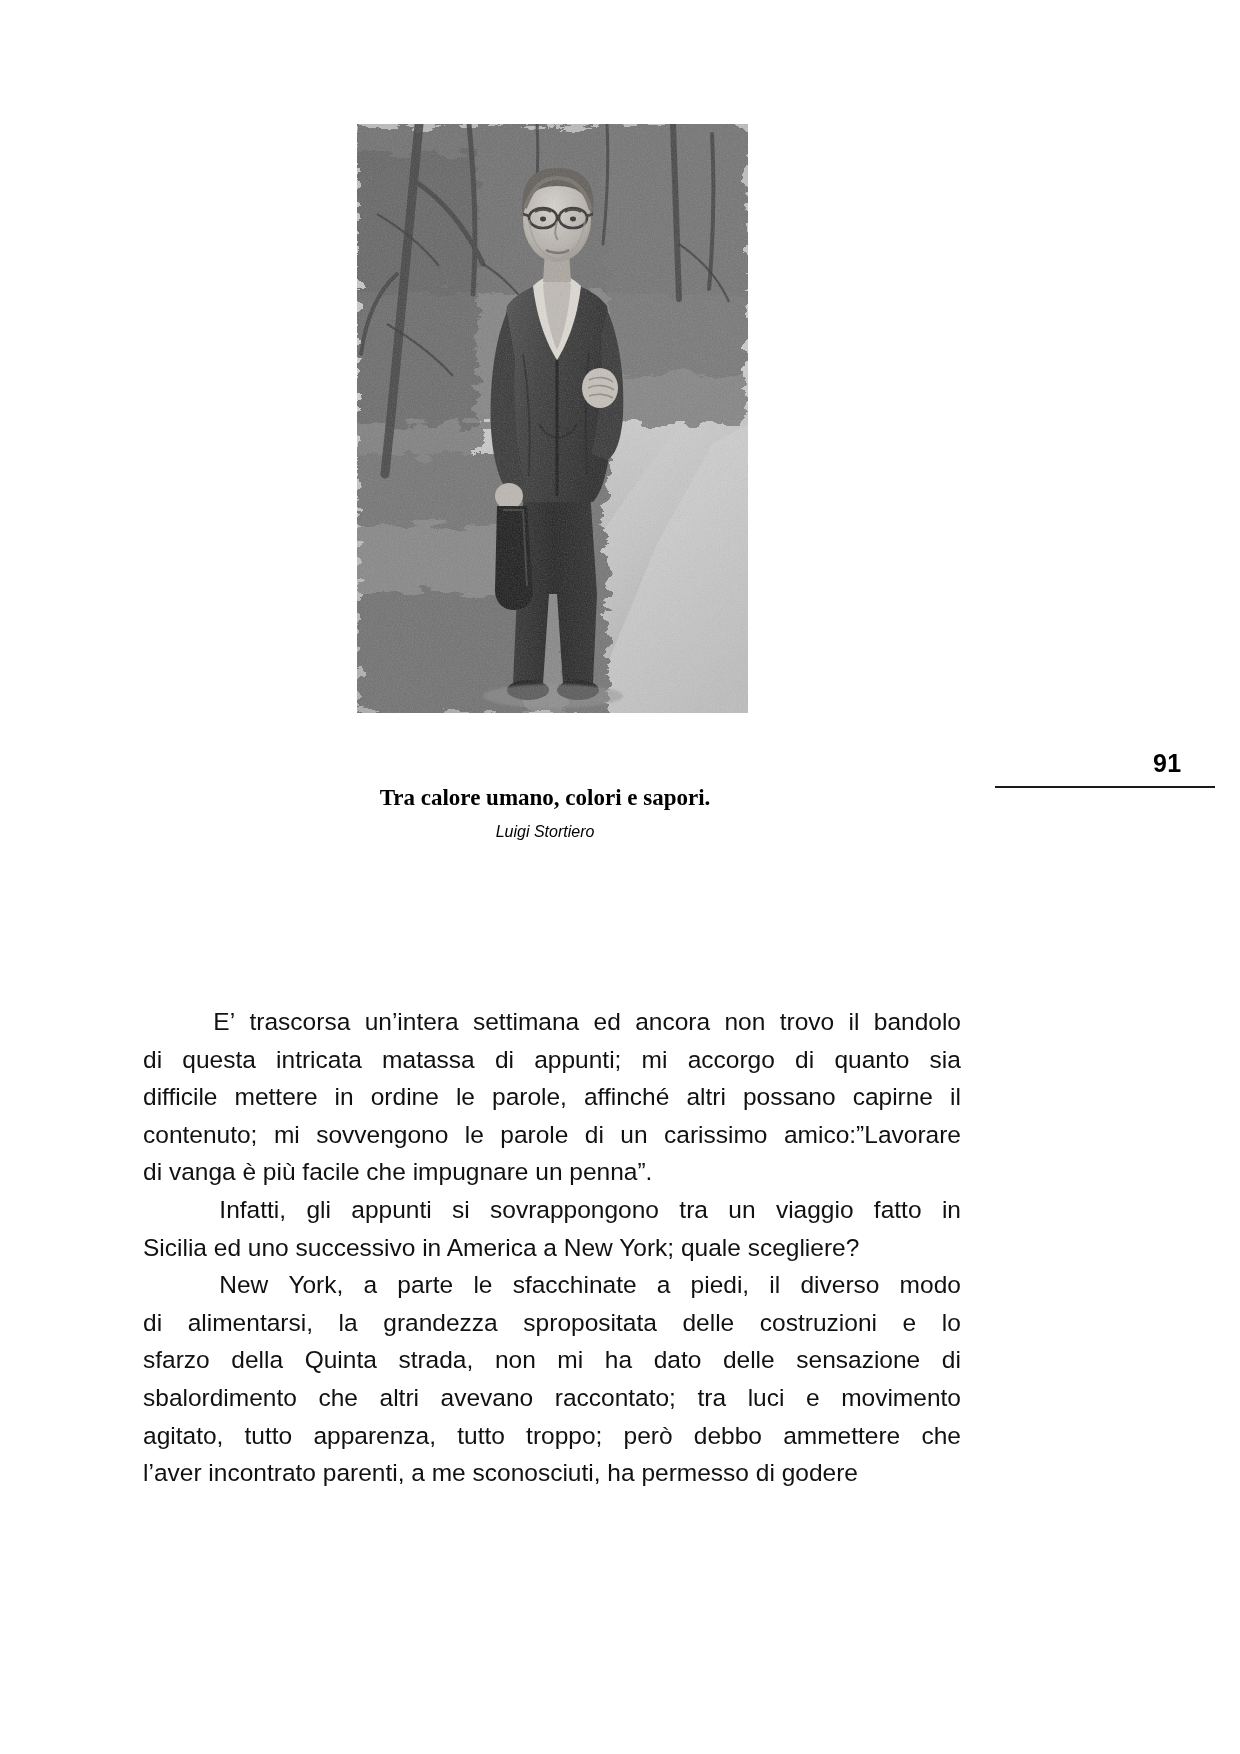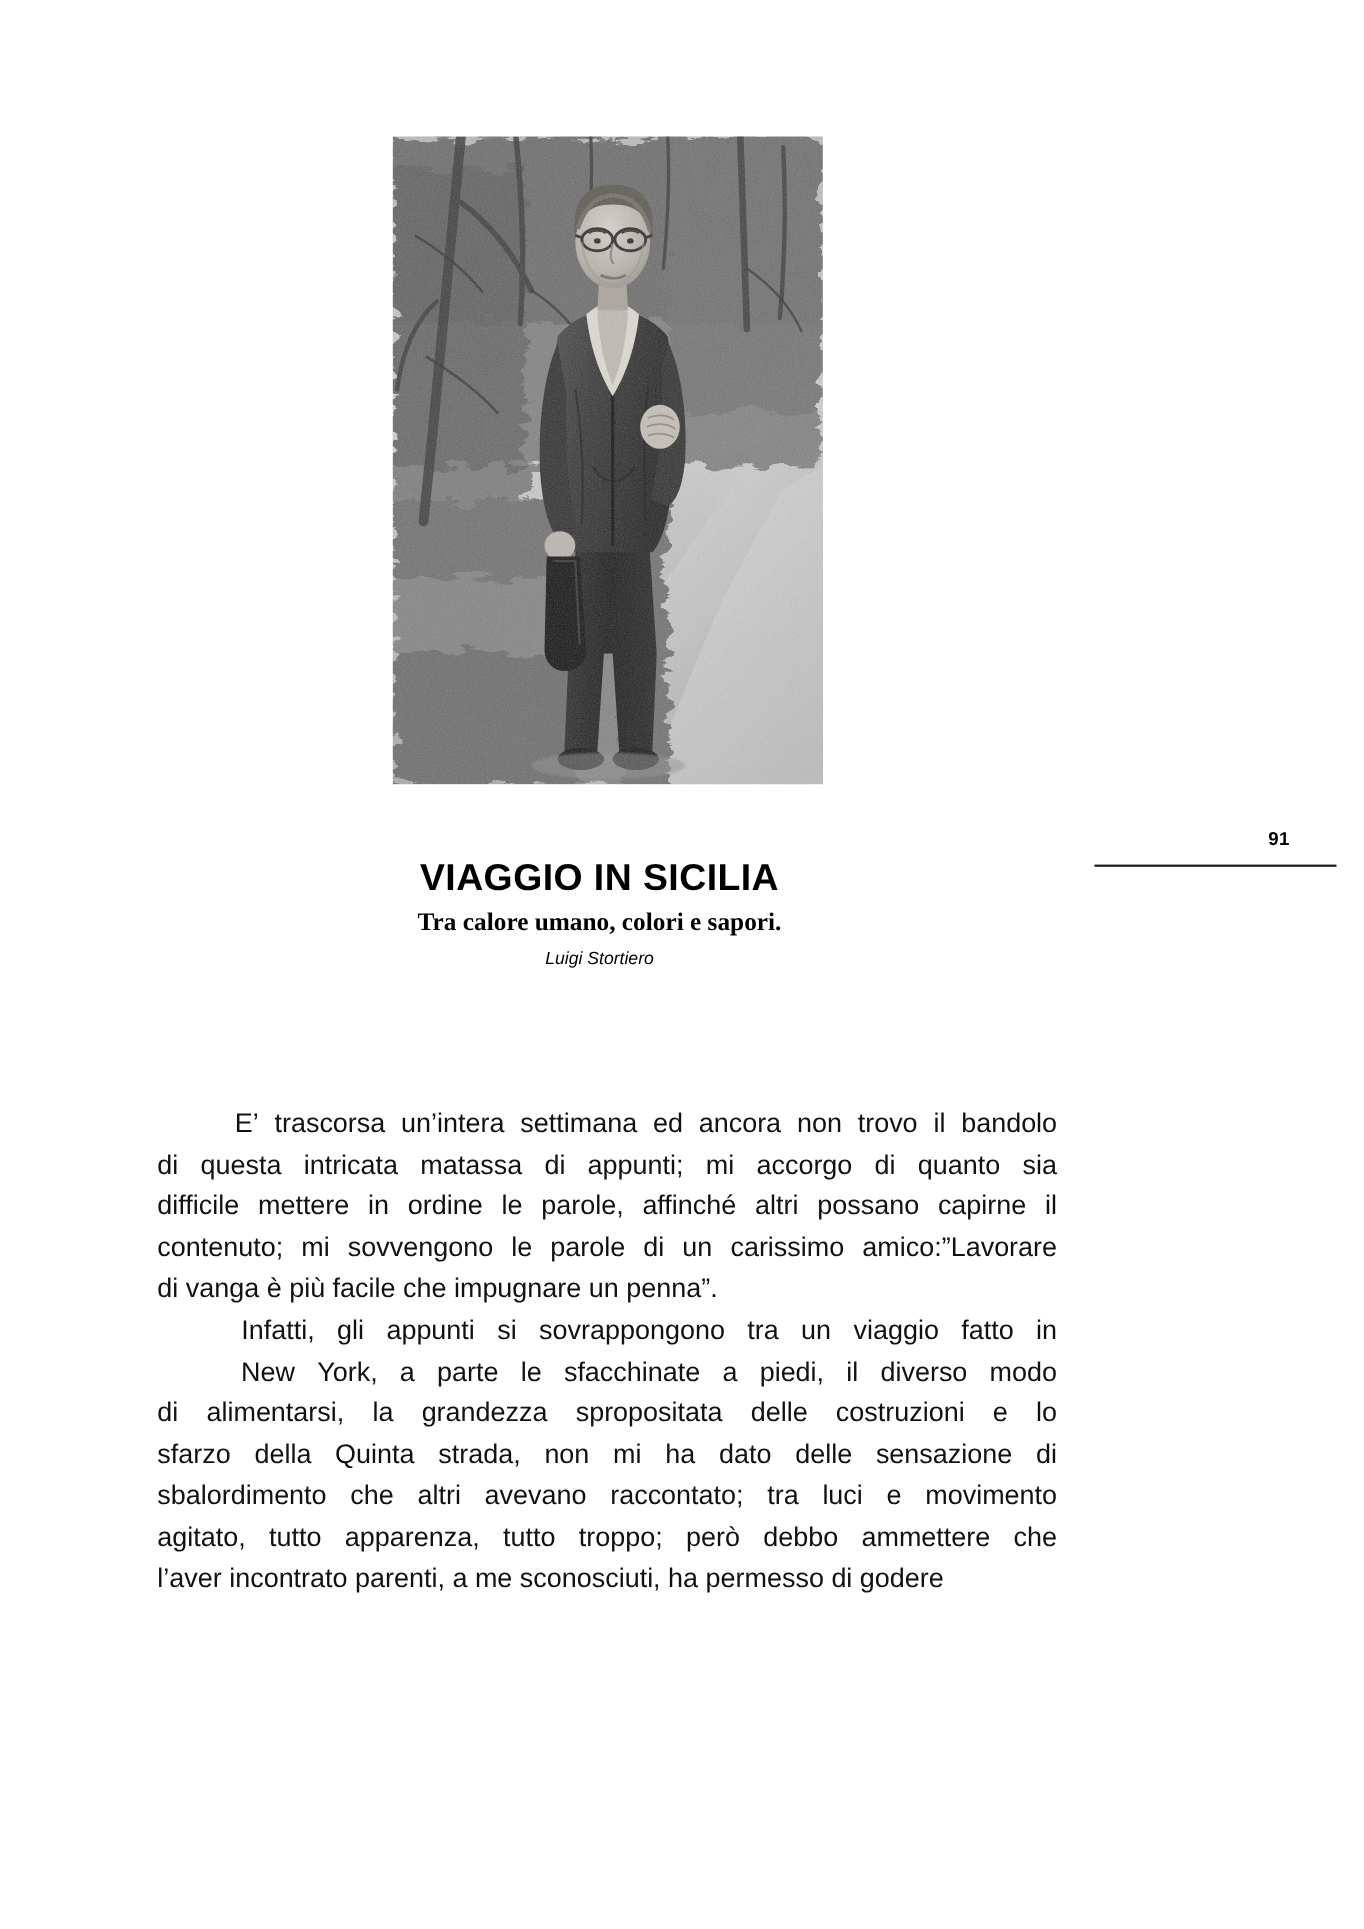--- a/index.html
+++ b/index.html
@@ -36,21 +36,21 @@
 
   
   .folio {
     position: absolute;
     right: 25px;
     top: 748px;
     width: 220px;
     text-align: left;
   }
   .folio-num {
-    font-size: 17px;
+    font-size: 25px;
     font-weight: bold;
     line-height: 30px;
     letter-spacing: .3px;
     padding-left: 158px;
   }
   .folio-rule-long {
     position: absolute;
     right: 0;
     top: 38px;
     height: 2px;
@@ -270,21 +270,20 @@
       <rect x="0" y="0" width="391" height="589" fill="#ffffff" opacity="0.04"></rect>
     </svg>
   </div>
 
   <div class="folio">
     <div class="folio-num">91</div>
     <div class="folio-rule-long"></div>
   </div>
 
   <div class="titleblock">
-    <h1 class="doc-title">VIAGGIO IN SICILIA</h1>
     <p class="doc-subtitle">Tra calore umano, colori e sapori.</p>
     <p class="doc-author">Luigi Stortiero</p>
   </div>
 
   <div class="body-col">
     <p class="para" id="p1">
         <span class="ln j">
           <span class="indent"></span>
           <span>E’</span>
           <span>trascorsa</span>
@@ -343,20 +342,21 @@
           <span>gli</span>
           <span>appunti</span>
           <span>si</span>
           <span>sovrappongono</span>
           <span>tra</span>
           <span>un</span>
           <span>viaggio</span>
           <span>fatto</span>
           <span>in</span>
         </span>
+        <span class="ln">Sicilia ed uno successivo in America a New York; quale scegliere?</span>
       </p>
     <p class="para" id="p3">
         <span class="ln j">
           <span class="indent"></span>
           <span>New</span>
           <span>York,</span>
           <span>a</span>
           <span>parte</span>
           <span>le</span>
           <span>sfacchinate</span>

